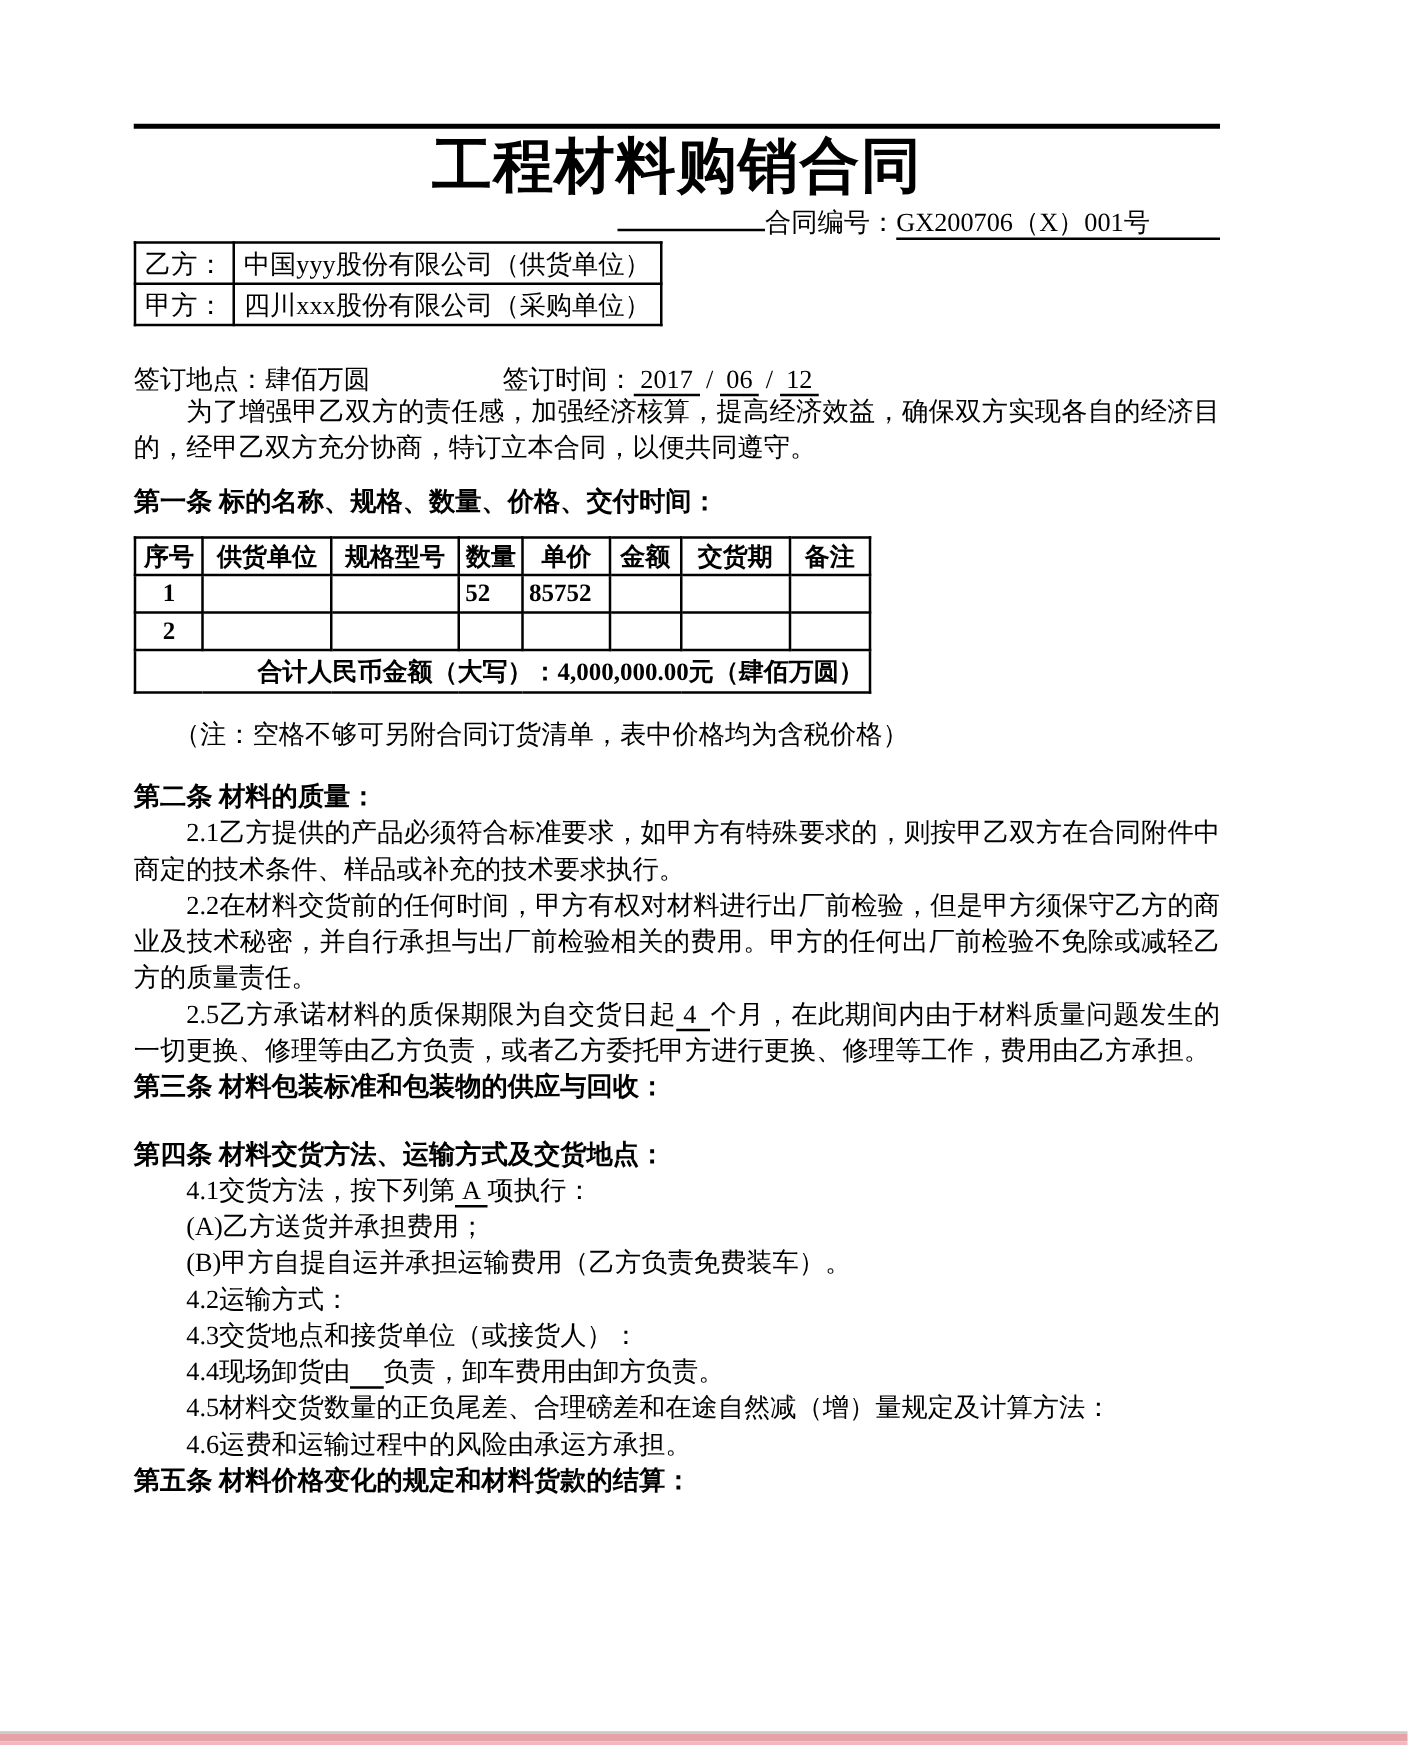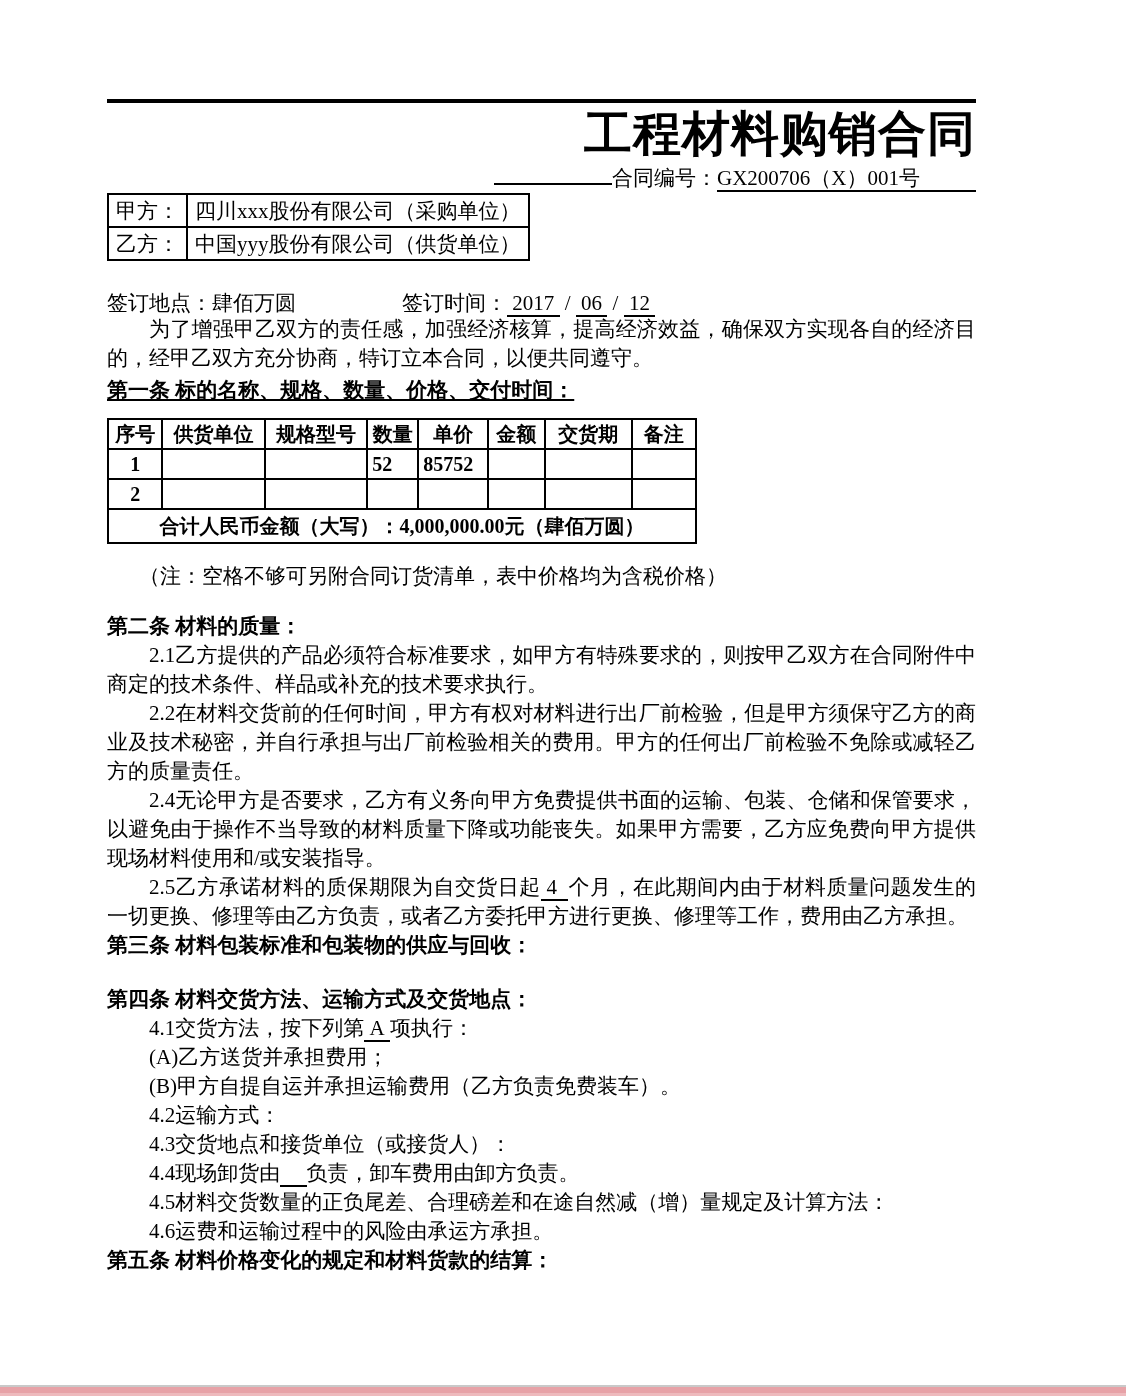--- a/index.html
+++ b/index.html
@@ -8,21 +8,21 @@
     background:#ffffff; color:#000;
     font-family:"Liberation Serif","DejaVu Serif",serif;
     position:relative; overflow:hidden;
   }
   .page { position:absolute; left:107px; top:0; width:869px; }
 
   .top-rule { margin-top:99px; height:4px; background:#000; }
 
   .doc-title {
     margin:0; font-size:48px; line-height:62px;
-    font-weight:bold; text-align:right; letter-spacing:1px;
+    font-weight:bold; text-align:center; letter-spacing:1px;
   }
 
   .contract-no { margin:0; font-size:21px; line-height:27px; text-align:right; }
   .cn-blank {
     display:inline-block; width:118px; height:2px;
     border-bottom:2px solid #000; vertical-align:baseline;
   }
   .cn-value { border-bottom:2px solid #000; padding-right:56px; }
 
   table.parties { border-collapse:collapse; margin-top:1px; font-size:21px; }
@@ -32,32 +32,32 @@
   .sign-row { margin-top:30px; font-size:21px; line-height:24px; }
   .sign-gap { display:inline-block; width:106px; }
 
   .u { white-space:pre; border-bottom:2px solid #000; }
 
   .body-text { margin:0; font-size:21px; line-height:29px; text-align:justify; }
   .indent { text-indent:2em; }
   .art { margin:0; font-size:21px; line-height:29px; font-weight:bold; text-align:left; }
 
   .preamble { margin-top:0; }
-  .art1 { margin-top:3px;text-decoration:underline; }
+  .art1 { margin-top:14px; }
 
   table.goods {
     border-collapse:collapse; margin-top:13px;
     width:590px; table-layout:fixed; font-size:20px;
   }
   table.goods th, table.goods td {
     border:2px solid #000; height:28px; padding:0 2px;
     font-weight:bold; text-align:center; overflow:hidden; white-space:nowrap;
   }
   table.goods td.val { text-align:left; padding-left:4px; }
-  table.goods td.tfoot-cell { text-align:center; padding:2px 4px; }
+  table.goods td.tfoot-cell { text-align:right; padding:2px 4px; }
 
   .note { margin-top:18px; padding-left:32px; text-align:left; }
 
   .art2 { margin-top:21px; }
   .art4 { margin-top:25px; }
 
   .bottom-strip { position:absolute; left:0; bottom:0; width:1126px; }
   .strip-gray  { height:2px; }
   .strip-pink  { height:6px; }
   .strip-pink2 { height:3px; }
@@ -69,26 +69,26 @@
 
   <div class="top-rule"></div>
 
   <h1 class="doc-title">工程材料购销合同</h1>
 
   <p class="contract-no"><span class="cn-blank"></span><span>合同编号：</span><span class="cn-value">GX200706（X）001号</span></p>
 
   <table class="parties">
     <tbody>
         <tr>
+      <td class="p-label">乙方：</td>
+      <td>中国yyy股份有限公司（供货单位）</td>
+    </tr>
+    <tr>
       <td class="p-label">甲方：</td>
       <td>四川xxx股份有限公司（采购单位）</td>
-    </tr>
-    <tr>
-      <td class="p-label">乙方：</td>
-      <td>中国yyy股份有限公司（供货单位）</td>
     </tr>
   </tbody>
     </table>
 
   <div class="sign-row"><span>签订地点：</span><span>肆佰万圆</span><span class="sign-gap"></span><span>签订时间：</span><span class="u">&nbsp;2017&nbsp;</span> <span>/</span> <span class="u">&nbsp;06&nbsp;</span> <span>/</span> <span class="u">&nbsp;12&nbsp;</span></div>
 
   <p class="body-text indent preamble">为了增强甲乙双方的责任感，加强经济核算，提高经济效益，确保双方实现各自的经济目的，经甲乙双方充分协商，特订立本合同，以便共同遵守。</p>
 
   <h2 class="art art1">第一条 标的名称、规格、数量、价格、交付时间：</h2>
 
@@ -138,21 +138,20 @@
       <td class="tfoot-cell" colspan="8">合计人民币金额（大写）：4,000,000.00元（肆佰万圆）</td>
     </tr>
   </tbody>
     </table>
 
   <p class="body-text note">（注：空格不够可另附合同订货清单，表中价格均为含税价格）</p>
 
   <h2 class="art art2">第二条 材料的质量：</h2>
   <p class="body-text indent">2.1乙方提供的产品必须符合标准要求，如甲方有特殊要求的，则按甲乙双方在合同附件中商定的技术条件、样品或补充的技术要求执行。</p>
   <p class="body-text indent">2.2在材料交货前的任何时间，甲方有权对材料进行出厂前检验，但是甲方须保守乙方的商业及技术秘密，并自行承担与出厂前检验相关的费用。甲方的任何出厂前检验不免除或减轻乙方的质量责任。</p>
-  <p class="body-text indent">2.4无论甲方是否要求，乙方有义务向甲方免费提供书面的运输、包装、仓储和保管要求，以避免由于操作不当导致的材料质量下降或功能丧失。如果甲方需要，乙方应免费向甲方提供现场材料使用和/或安装指导。</p>
   <p class="body-text indent"><span>2.5乙方承诺材料的质保期限为自交货日起</span><span class="u">&nbsp;4&nbsp;&nbsp;</span><span>个月，在此期间内由于材料质量问题发生的一切更换、修理等由乙方负责，或者乙方委托甲方进行更换、修理等工作，费用由乙方承担。</span></p>
 
   <h2 class="art">第三条 材料包装标准和包装物的供应与回收：</h2>
 
   <h2 class="art art4">第四条 材料交货方法、运输方式及交货地点：</h2>
   <p class="body-text indent"><span>4.1交货方法，按下列第</span><span class="u">&nbsp;A&nbsp;</span><span>项执行：</span></p>
   <p class="body-text indent">(A)乙方送货并承担费用；</p>
   <p class="body-text indent">(B)甲方自提自运并承担运输费用（乙方负责免费装车）。</p>
   <p class="body-text indent">4.2运输方式：</p>
   <p class="body-text indent">4.3交货地点和接货单位（或接货人）：</p>

